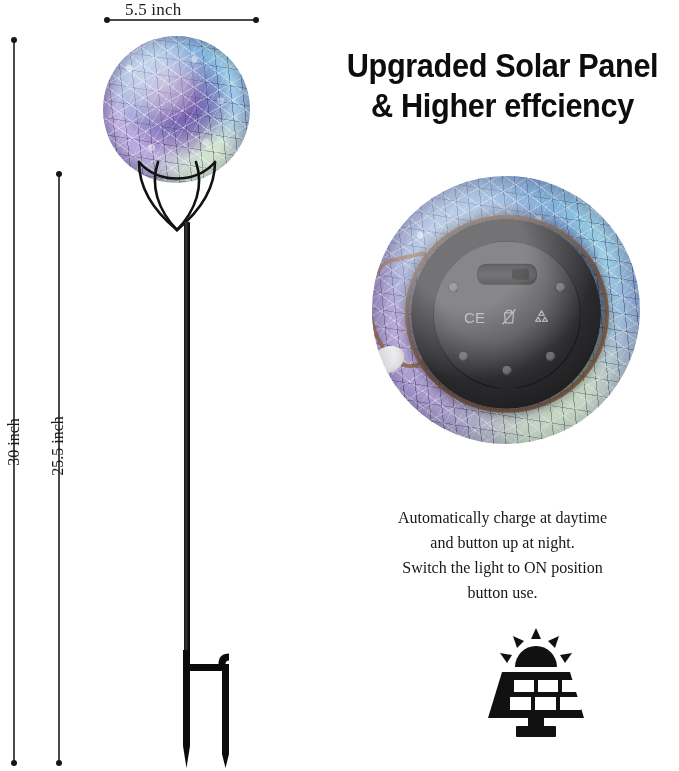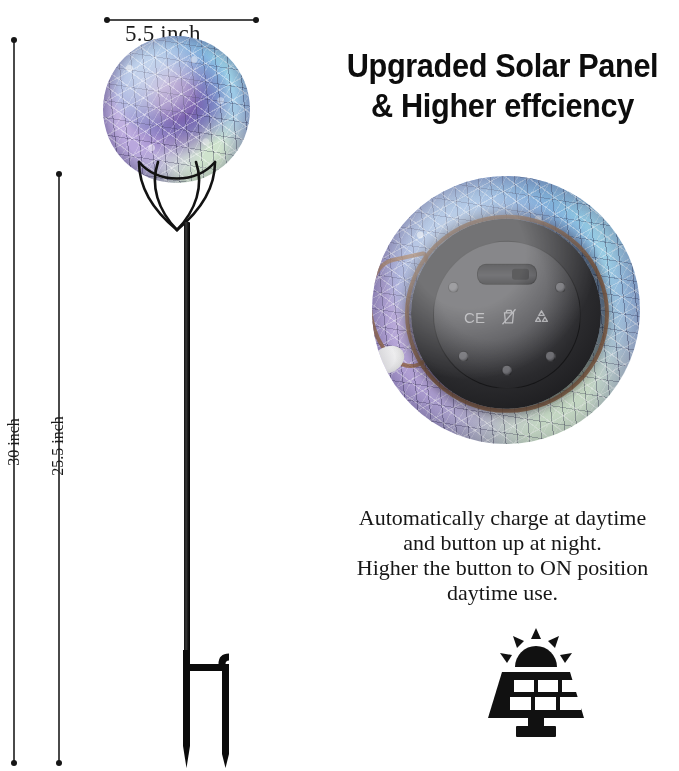--- a/index.html
+++ b/index.html
@@ -9,21 +9,21 @@
     -webkit-font-smoothing:antialiased;
   }
   .stage{position:absolute;inset:0;background:#fff;}
 
   
   .dim-label{
     position:absolute;color:#1b1b1b;
     font-family:"Liberation Serif",serif;
     white-space:nowrap;
   }
-  .dim-h-label{font-size:23px;left:125px;top:0px;letter-spacing:.2px;margin-top:21px;}
+  .dim-h-label{font-size:17px;left:125px;top:0px;letter-spacing:.2px;}
   .dim-line-h{
     position:absolute;left:105px;top:19px;width:153px;height:2px;
     background:#4a4a4a;
   }
   .dim-line-h:before,.dim-line-h:after{
     content:"";position:absolute;top:-2px;width:6px;height:6px;border-radius:50%;
     background:#161616;
   }
   .dim-line-h:before{left:-1px;}
   .dim-line-h:after{right:-1px;}
@@ -162,21 +162,21 @@
   .wire-bulb{
     position:absolute;left:-40px;top:128px;width:34px;height:26px;border-radius:50%;
     background:radial-gradient(circle at 38% 32%, #fdfdfd 0 46%, #c9c9c9 100%);
     transform:rotate(-28deg);
   }
 
   
   .bodycopy{
     position:absolute;left:330px;top:505px;width:345px;
     font-family:"Liberation Serif",serif;
-    font-size:22px;line-height:25px;color:#171717;text-align:center;
+    font-size:16px;line-height:25px;color:#171717;text-align:center;
   }
   .bodycopy span{display:block;}
 
   
   #solar-icon{position:absolute;left:466px;top:620px;width:140px;height:125px;}
 </style>
 </head>
 <body>
 
 <div class="stage">
@@ -262,22 +262,22 @@
         </div>
       </div>
     </div>
 
     <div class="shade"></div>
   </div>
 
   <div class="bodycopy">
     <span>Automatically charge at daytime</span>
     <span>and button up at night.</span>
-    <span>Higher the button to ON position</span>
-    <span>daytime use.</span>
+    <span>Switch the light to ON position</span>
+    <span>button use.</span>
   </div>
 
   <svg id="solar-icon" viewBox="0 0 140 125">
     <g fill="#111111">
 
       <path d="M70 8 l5 11 h-10 z"></path>
       <path d="M47 16 l11 5 -7 7 z"></path>
       <path d="M93 16 l-11 5 7 7 z"></path>
       <path d="M34 33 l12 2 -5 8 z"></path>
       <path d="M106 33 l-12 2 5 8 z"></path>

